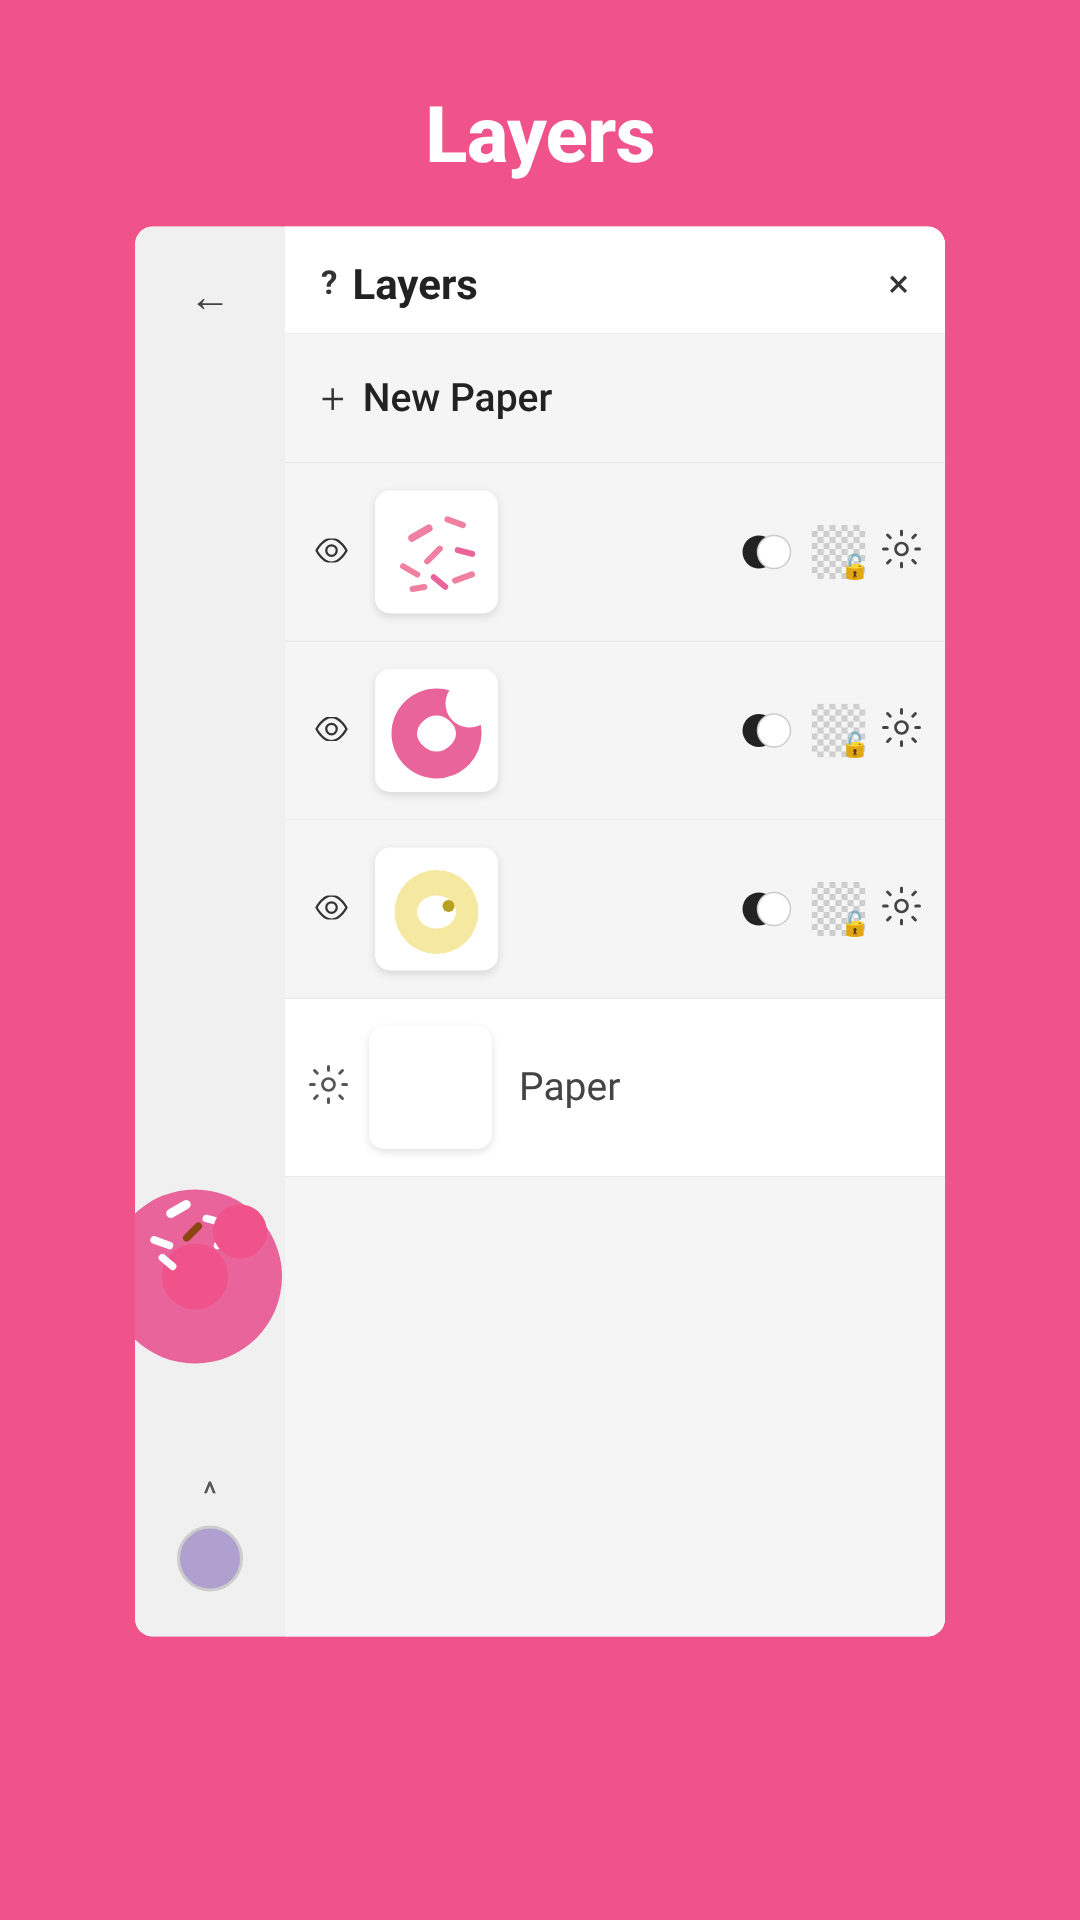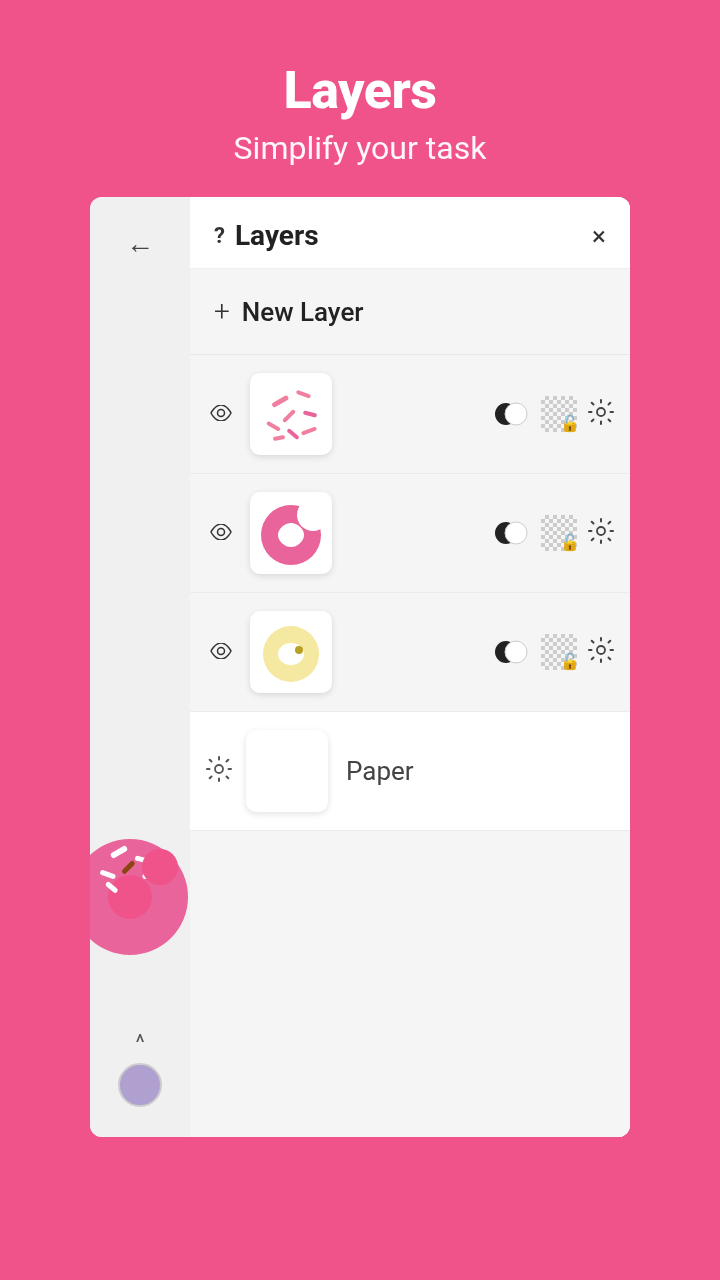--- a/index.html
+++ b/index.html
@@ -275,21 +275,20 @@
       font-size: 20px;
       color: #444;
     }
 
   </style>
 </head>
 <body>
 
 <div class="header-section">
   <h1 class="main-title">Layers</h1>
-  <p class="subtitle">Simplify your task</p>
 </div>
 
 <div class="device-container">
 
   <div class="left-sidebar">
     <div class="back-button">←</div>
 
     <div class="donut-preview">
       <svg viewBox="0 0 120 200" class="donut-svg">
 
@@ -319,21 +318,21 @@
     <div class="panel-header">
       <div class="panel-title-group">
         <span class="help-icon">?</span>
         <span class="panel-title">Layers</span>
       </div>
       <span class="close-button">×</span>
     </div>
 
     <div class="new-layer-bar">
       <span class="plus-icon">+</span>
-      <span class="new-layer-text">New Layer</span>
+      <span class="new-layer-text">New Paper</span>
     </div>
 
     <div class="layers-list">
 
       <div class="layer-row">
         <span class="eye-icon">
           <svg width="22" height="16" viewBox="0 0 22 16" fill="none">
             <path d="M11 0C5 0 1 8 1 8s4 8 10 8 10-8 10-8S17 0 11 0z" stroke="#333" stroke-width="1.5" fill="none"></path>
             <circle cx="11" cy="8" r="3.5" stroke="#333" stroke-width="1.5" fill="none"></circle>
           </svg>

